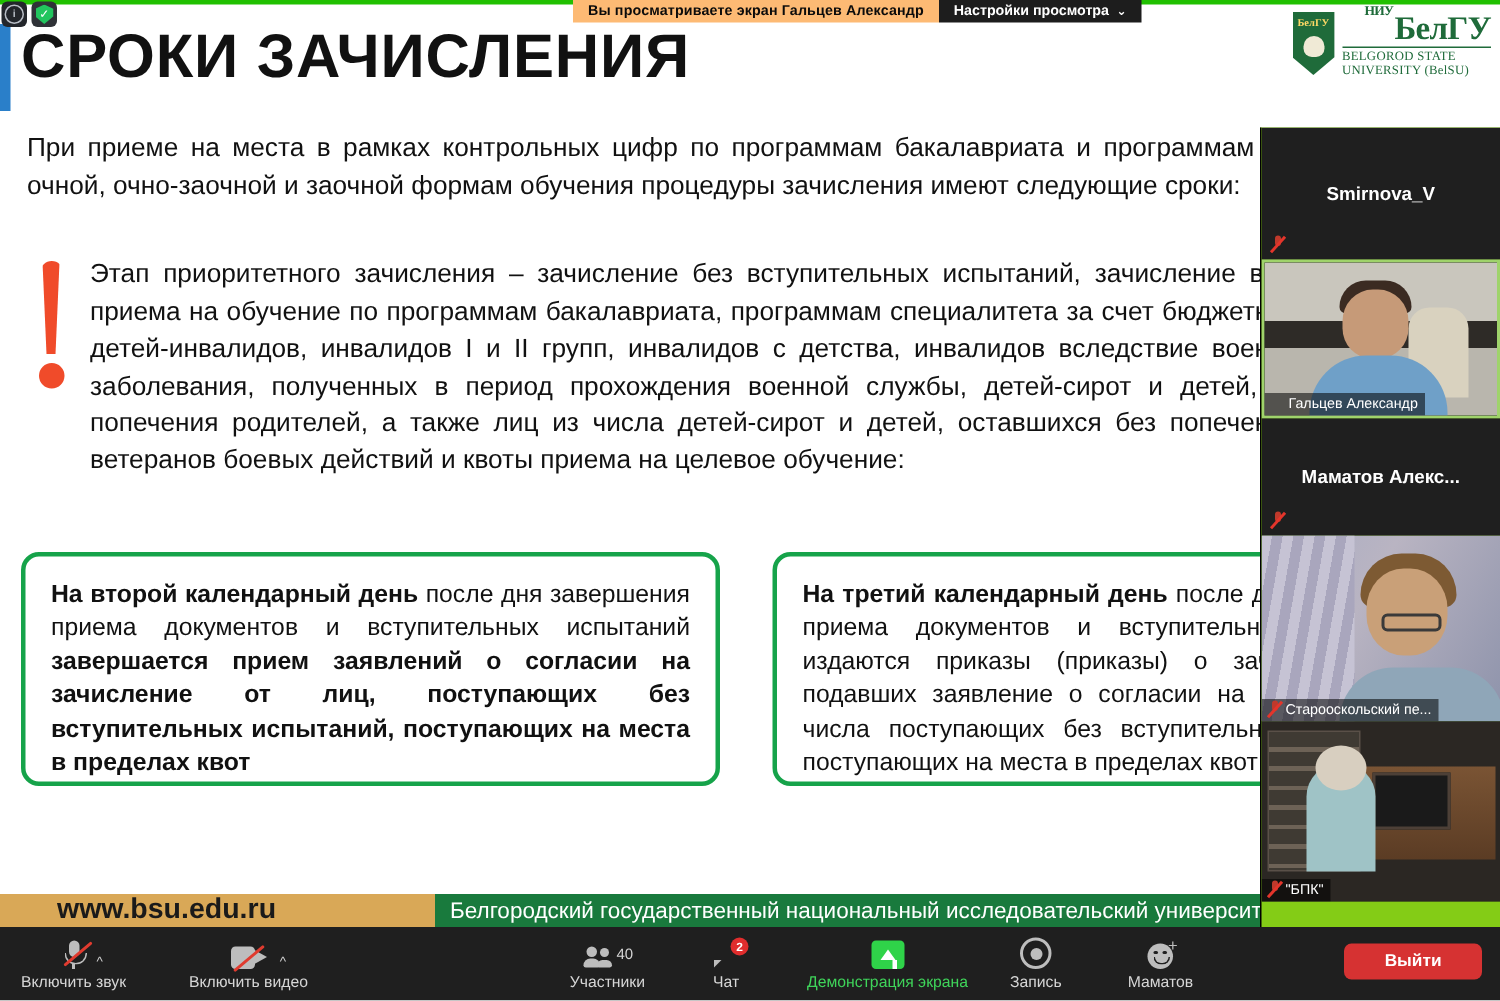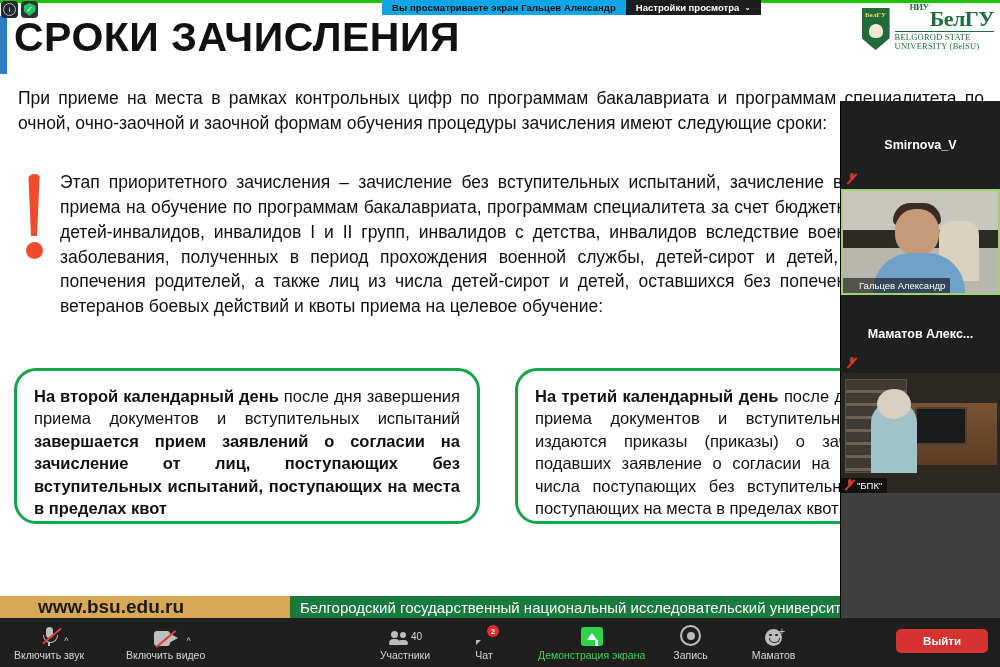--- a/index.html
+++ b/index.html
@@ -20,21 +20,21 @@
   #left-blue-bar{
     position:absolute;left:0;top:16px;width:7px;height:58px;background:#2a7fc9;
   }
 
   
   #share-bar{
     position:absolute;left:382px;top:0;height:15px;
     display:flex;align-items:stretch;z-index:40;
   }
   #share-status{
-    background:#0ea5e9;color:#0b0b0b;font-size:9.5px;font-weight:bold;
+    background:#fdba74;color:#0b0b0b;font-size:9.5px;font-weight:bold;
     padding:0 10px;display:flex;align-items:center;white-space:nowrap;
     letter-spacing:0.1px;
   }
   #share-settings{
     background:#1d1d1d;color:#ffffff;font-size:9.5px;font-weight:bold;
     padding:0 10px;display:flex;align-items:center;white-space:nowrap;gap:5px;
   }
   #share-settings .chev{font-size:8px;}
 
   
@@ -92,21 +92,21 @@
   #excl-mark .bar{width:15px;height:62px;background:#f04b2a;
              border-radius:8px 8px 4px 4px;
              clip-path:polygon(12% 0,88% 0,70% 100%,30% 100%);}
   #excl-mark .dot{width:17px;height:17px;border-radius:50%;background:#f04b2a;margin-top:6px;}
   #excl-text{flex:1;font-size:17.5px;color:#111;line-height:1.42;text-align:justify;
              font-family:"Liberation Sans",sans-serif;}
 
   
   .gbox{
     position:absolute;top:368px;height:156px;
-    border:3px solid #16a34a;border-radius:22px;box-sizing:border-box;
+    border:3px solid #16a34a;border-radius:12px;box-sizing:border-box;
     padding:14px 17px;background:#fff;
     font-size:16.5px;line-height:1.36;text-align:justify;color:#111;
     font-family:"Liberation Sans",sans-serif;overflow:hidden;
   }
   #gbox-left{left:14px;width:466px;}
   #gbox-right{left:515px;width:466px;}
   .gbox b{font-weight:bold;}
 
   
   #banner{position:absolute;left:0;bottom:0;width:1000px;height:22px;display:flex;}
@@ -117,23 +117,22 @@
   }
   #banner-name{
     flex:1;background:#197a3d;color:#ffffff;font-size:15px;
     display:flex;align-items:center;padding-left:10px;box-sizing:border-box;
     white-space:nowrap;overflow:hidden;font-family:"Liberation Sans",sans-serif;
   }
 
   
   #filmstrip{
     position:absolute;right:0;top:85px;width:159px;height:533px;
-    background:#404040;z-index:30;overflow:hidden;
+    background:#84cc16;z-index:30;overflow:hidden;
     border-left:1px solid #000;
-    margin-top:16px;
   }
   .tile{position:relative;width:159px;overflow:hidden;background:#1f1f1f;}
   .tile.avatar{display:flex;align-items:center;justify-content:center;}
   .tile .tname{
     position:absolute;left:0;bottom:0;color:#fff;font-size:9.5px;
     background:rgba(0,0,0,0.55);padding:2px 5px 2px 16px;max-width:150px;
     white-space:nowrap;overflow:hidden;text-overflow:ellipsis;
   }
   .tile .centername{color:#fff;font-size:12.5px;font-weight:bold;}
   .mute{position:absolute;width:11px;height:11px;}
@@ -349,20 +348,31 @@
         <span class="body"></span>
     </div>
     <span class="tname">Гальцев Александр</span>
   </div>
 
   <div class="tile avatar" id="tile3">
     <span class="centername">Маматов  Алекс...</span>
     <span class="mute corner"></span>
   </div>
 
+  <div class="tile" id="tile4">
+    <div id="photo4">
+      <span class="curtain"></span>
+        <span class="hair"></span>
+        <span class="head"></span>
+      <span class="glasses"></span>
+        <span class="shoulder"></span>
+    </div>
+    <span class="tname">Старооскольский пе...</span>
+    <span class="mute inname"></span>
+  </div>
 
   <div class="tile" id="tile5">
     <div id="photo5">
       <span class="shelf"></span>
         <span class="desk"></span>
         <span class="mon"></span>
       <span class="person"></span>
         <span class="phead"></span>
     </div>
     <span class="tname">"БПК"</span>

